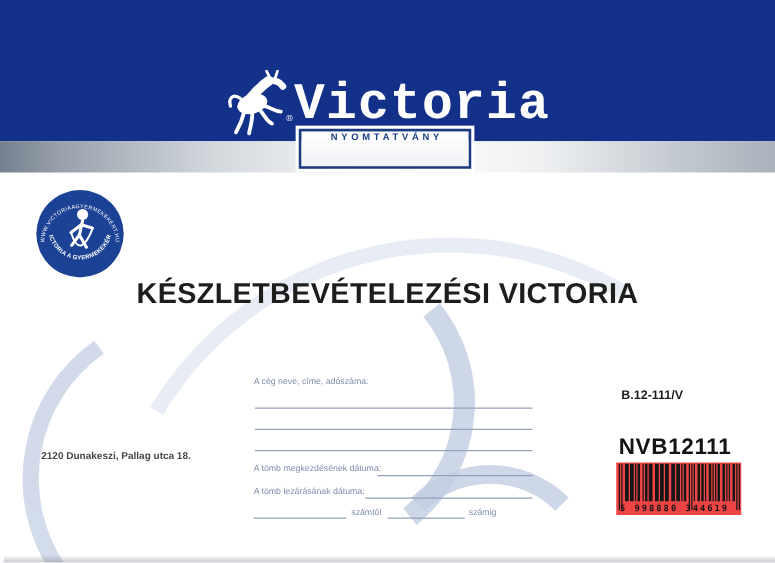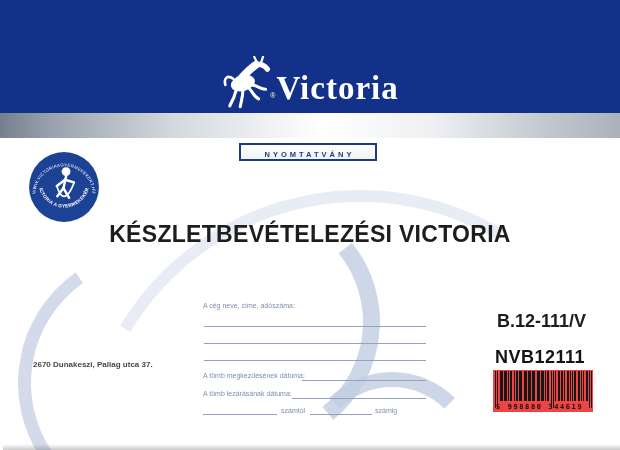--- a/index.html
+++ b/index.html
@@ -20,36 +20,35 @@
   .logo-row {
     position:absolute; left:0; top:50px; width:620px; height:58px;
     display:flex; justify-content:center; align-items:flex-end;
   }
   .horse-svg { width:56px; height:56px; margin-bottom:-4px; }
   .reg-mark {
     color:#fff; font-size:7px; align-self:flex-end;
     margin:0 1px 9px -7px;
   }
   .brand-name {
-    font-family:Liberation Serif, serif; font-weight:bold;
-    color:#ffffff; font-size:33px; line-height:1; letter-spacing:1px;
+    font-family:Liberation Mono, monospace; font-weight:bold;
+    color:#ffffff; font-size:41px; line-height:1; letter-spacing:1px;
     margin-bottom:3px;
   }
   .silver-band {
     position:absolute; left:0; top:113px; width:620px; height:25px;
     background:linear-gradient(90deg,#75808f 0%,#98a1ac 8%,#d4d9de 28%,#ffffff 52%,#eef0f2 70%,#c2c8cf 88%,#aab1bb 100%);
   }
   .nyomt-box {
-    position:absolute; left:239px; top:103px; width:138px; height:18px;
+    position:absolute; left:239px; top:103px; width:138px; height:32px;
     background:linear-gradient(180deg,#ffffff,#f0f2f5);
     border:2px solid #1b3a80;
     box-shadow:0 0 0 2.5px #ffffff;
-    display:flex; align-items:flex-end; justify-content:center;
+    display:flex; align-items:flex-start; justify-content:center;
     z-index:5;
-    margin-top:40px;
   }
   .nyomt-box span {
     font-size:7.5px; font-weight:bold; letter-spacing:3px;
     color:#1d3d85; padding-left:3px;
   }
 
   
   .wm { position:absolute; border-radius:50%; border:14px solid transparent; z-index:1; }
   .wm-left {
     left:18px; top:248px; width:270px; height:270px;
@@ -92,21 +91,21 @@
     font-size:8px; font-weight:bold; color:#474747; line-height:10px;
   }
   .websites {
     position:absolute; left:33px; top:388px; z-index:3;
     font-size:11.5px; font-weight:bold; color:#262626; line-height:13px;
   }
 
   
   .product-code {
     position:absolute; left:497px; top:311px; z-index:3;
-    font-size:18px; font-weight:bold; color:#1d1d1b;
+    font-size:10px; font-weight:bold; color:#1d1d1b;
   }
   .sku-code {
     position:absolute; left:495px; top:347px; z-index:3;
     font-size:18px; font-weight:bold; color:#141414; letter-spacing:.5px;
   }
   .barcode {
     position:absolute; left:493px; top:370px; width:100px; z-index:3;
     background:#ef4444; padding:1px 2px;font-weight:bold;
   }
   .bars { display:flex; align-items:flex-start; height:38px; }
@@ -198,21 +197,21 @@
     <div class="form-label" style="left:203px; top:390px;">A tömb lezárásának dátuma:</div>
     <div class="wline" style="left:292px; top:398px; width:134px;"></div>
 
     <div class="wline" style="left:203px; top:414px; width:74px;"></div>
     <div class="form-label" style="left:281px; top:407px;">számtól</div>
     <div class="wline" style="left:310px; top:414px; width:62px;"></div>
     <div class="form-label" style="left:375px; top:407px;">számig</div>
   </div>
 
   <div class="distributor">
-    <div>2670 Dunakeszi, Pallag utca 37.</div>
+    <div>2120 Dunakeszi, Pallag utca 18.</div>
   </div>
 
   <div class="product-code">B.12-111/V</div>
   <div class="sku-code">NVB12111</div>
   <div class="barcode">
     <div class="bars">
         <span class="bar tall" style="width: 1px;"></span>
         <span class="bar tall" style="width: 1px;"></span>
         <span class="bar" style="width: 3px;"></span>
         <span class="bar" style="width: 3px;"></span>

